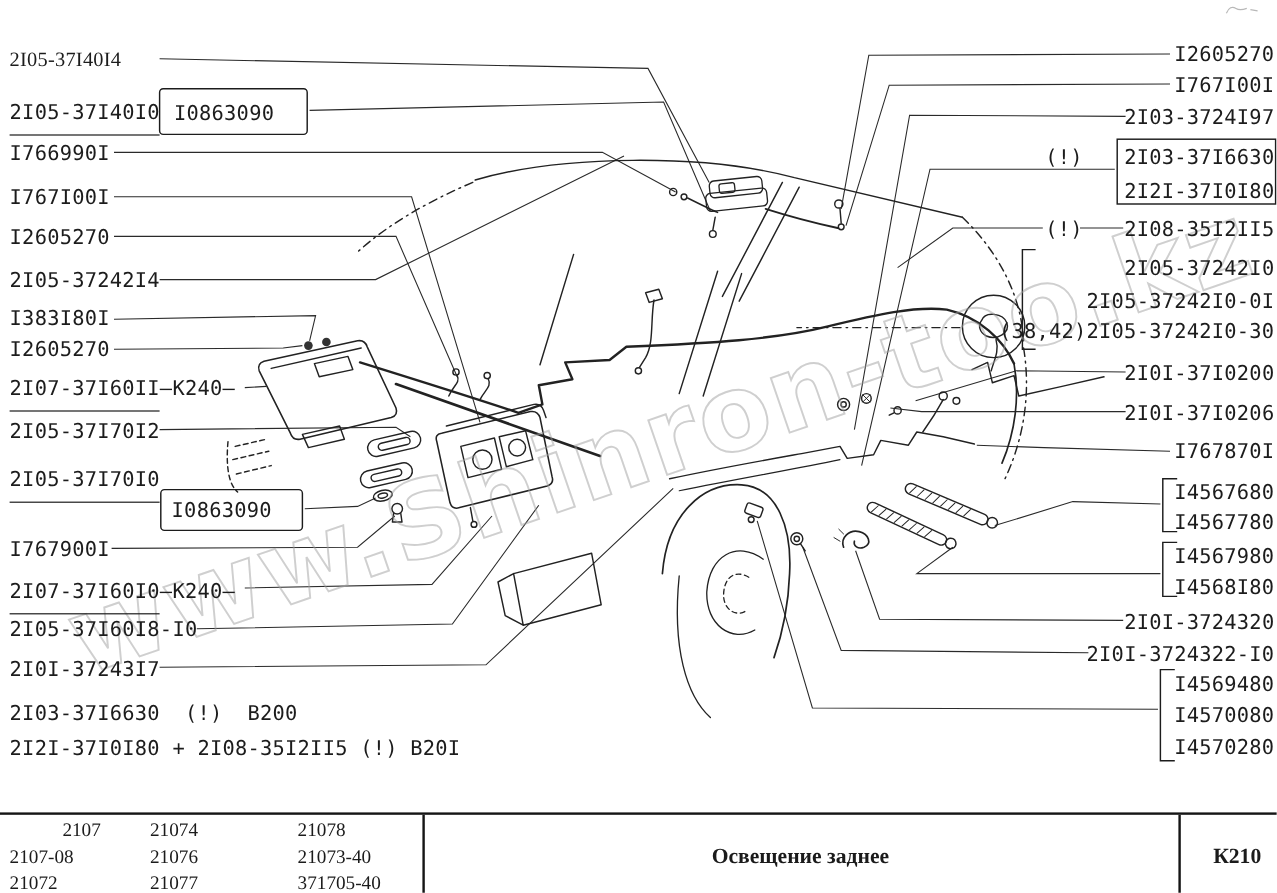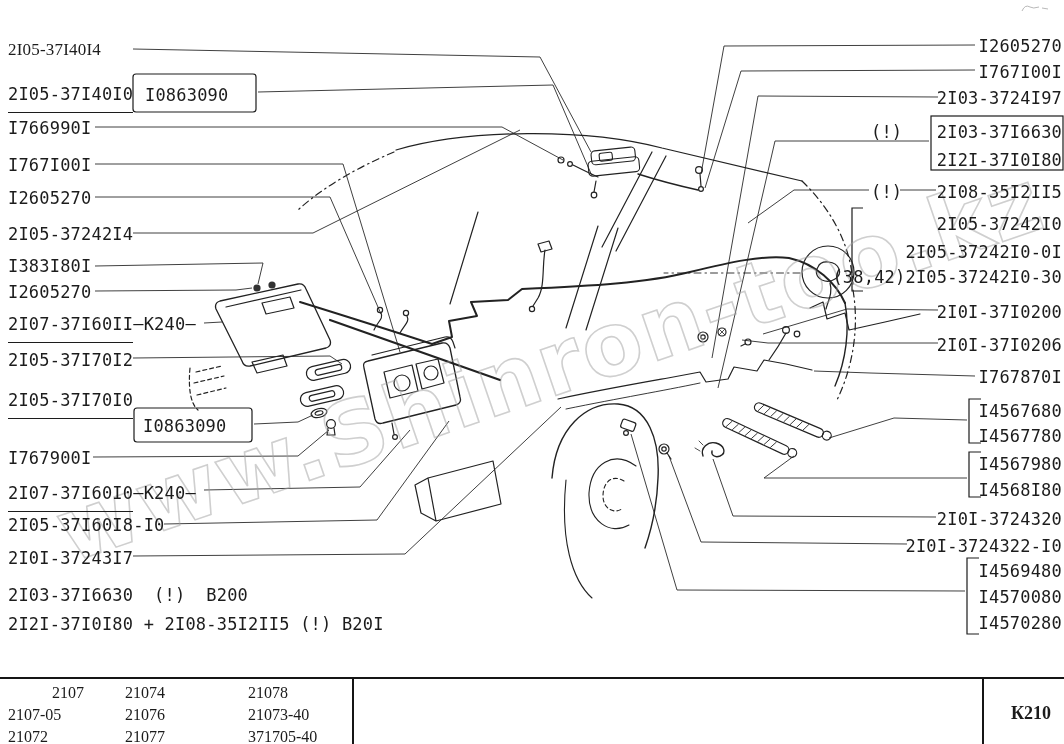--- a/index.html
+++ b/index.html
@@ -240,24 +240,25 @@
       <div class="plabel r" style="top: 562px; right: 2px;">I4569480</div>
       <div class="plabel r" style="top: 588px; right: 2px;">I4570080</div>
       <div class="plabel r" style="top: 614px; right: 2px;">I4570280</div>
     </div>
 
   <div class="tbl">
     <div class="vline" style="left:352px"></div>
     <div class="vline" style="left:982px"></div>
     <div id="models">
         <div class="mnum" style="left: 8px; top: 6px; margin-left: 44px;">2107</div>
-        <div class="mnum" style="left: 8px; top: 28px;">2107-05</div>
+        <div class="mnum" style="left: 8px; top: 28px;">2107-08</div>
         <div class="mnum" style="left: 8px; top: 50px;">21072</div>
         <div class="mnum" style="left: 125px; top: 6px;">21074</div>
         <div class="mnum" style="left: 125px; top: 28px;">21076</div>
         <div class="mnum" style="left: 125px; top: 50px;">21077</div>
         <div class="mnum" style="left: 248px; top: 6px;">21078</div>
         <div class="mnum" style="left: 248px; top: 28px;">21073-40</div>
         <div class="mnum" style="left: 248px; top: 50px;">371705-40</div>
       </div>
+    <div class="ttl">Освещение заднее</div>
     <div class="code">К210</div>
   </div>
 </div>
 
 </body></html>

